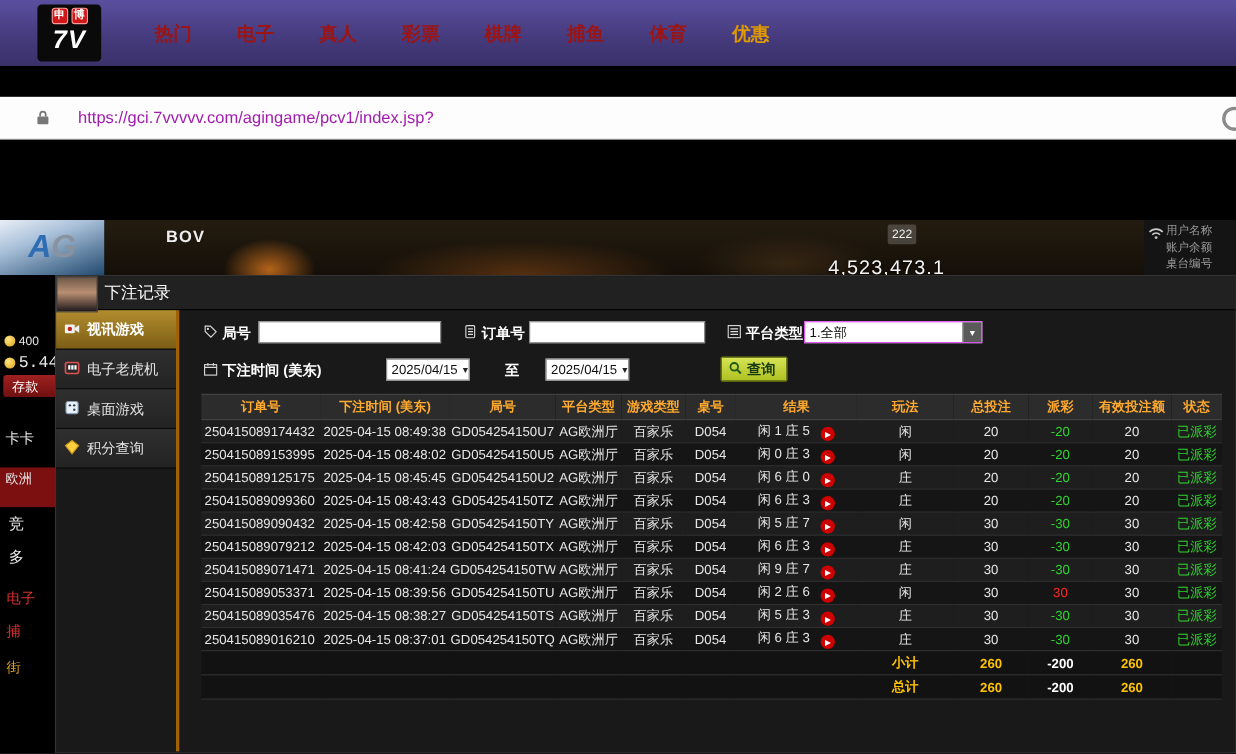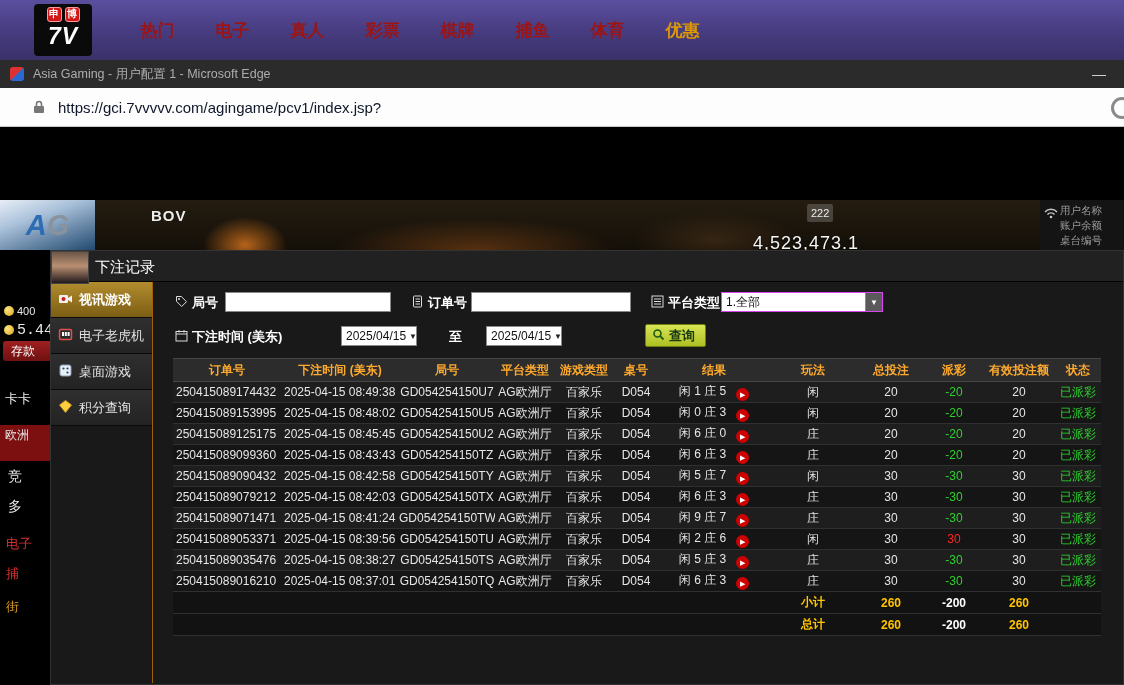--- a/index.html
+++ b/index.html
@@ -27,21 +27,21 @@
     display:flex; align-items:center; }
   .favicon { width:14px; height:14px; margin-left:10px; border-radius:3px;
     background:linear-gradient(135deg,#e03030 48%,#2a6ad0 52%); }
   .win-title { margin-left:9px; font-size:12.5px; color:#adadad; }
   .min-btn { margin-left:auto; margin-right:18px; color:#cfcfcf; font-size:14px; cursor:pointer; }
 
   
   .urlbar { position:absolute; top:88px; width:100%; height:39px; background:#fdfdfd;
     border-bottom:1px solid #c9c9c9; display:flex; align-items:center; }
   .lock-icon { margin-left:32px; display:flex; }
-  .url-text { margin-left:12px; font-size:15px; color:#0f172a; }
+  .url-text { margin-left:25px; font-size:15px; color:#a21caf; }
   .url-circle { position:absolute; right:-9px; top:9px; width:22px; height:22px;
     border-radius:50%; border:3px solid #8a8a8a; }
 
   
   .page { position:absolute; top:127px; left:0; width:1124px; height:558px; background:#000; }
 
   
   .strip { position:absolute; top:73px; left:0; width:1124px; height:50px; display:flex; }
   .ag-box { width:95px; height:100%;
     background:linear-gradient(160deg,#e8eef6 0%,#aac1da 35%,#21496f 100%);
@@ -85,21 +85,21 @@
 
   .avatar { position:absolute; left:51px; top:124px; width:38px; height:33px; border:1px solid #444;
     background:linear-gradient(180deg,#6b5648 0%,#b98f72 45%,#20191c 100%); z-index:6; }
 
   
   .modal { position:absolute; left:50px; top:123px; width:1074px; height:435px;
     background:#191919; border:1px solid #333; z-index:5; }
   .modal-title { height:31px; line-height:31px; padding-left:44px; color:#ffffff; font-size:15px;
     background:#212121; border-bottom:1px solid #000; }
   .m-body { display:flex; height:401px; }
-  .m-side { width:102px; border-right:1px solid #a16207; }
+  .m-side { width:112px; border-right:3px solid #a16207; }
   .side-item { height:36px; display:flex; align-items:center; padding-left:7px; gap:6px;
     color:#e2e2e2; font-size:13px; background:linear-gradient(180deg,#2f2f2f,#232323);
     border-bottom:1px solid #0a0a0a; cursor:pointer; }
   .side-item.active { background:linear-gradient(180deg,#b28c2e,#7c5e14); color:#fff; font-weight:bold; }
   .m-content { flex:1; position:relative; }
 
   .f-label { position:absolute; color:#fff; font-size:13px; font-weight:bold;
     display:flex; align-items:center; gap:4px; }
   .f-input { position:absolute; height:20px; background:#fff; border:1px solid #888;
     font-size:12px; padding:0 3px; }
@@ -153,25 +153,20 @@
       <a class="nav-item">电子</a>
       <a class="nav-item">真人</a>
       <a class="nav-item">彩票</a>
       <a class="nav-item">棋牌</a>
       <a class="nav-item">捕鱼</a>
       <a class="nav-item">体育</a>
       <a class="nav-item highlight">优惠</a>
     </nav>
   </div>
 
-  <div class="titlebar">
-    <span class="favicon"></span>
-    <span class="win-title">Asia Gaming - 用户配置 1 - Microsoft Edge</span>
-    <span class="min-btn">—</span>
-  </div>
 
   <div class="urlbar">
     <span class="lock-icon">
       <svg width="14" height="16" viewBox="0 0 14 16">
           <rect x="2" y="7" width="10" height="7" rx="1" fill="#777"></rect>
           <path d="M4.5 7 v-2 a2.5 2.5 0 0 1 5 0 v2" fill="none" stroke="#777" stroke-width="1.6"></path>
         </svg>
     </span>
     <span class="url-text">https://gci.7vvvvv.com/agingame/pcv1/index.jsp?</span>
     <span class="url-circle"></span>

